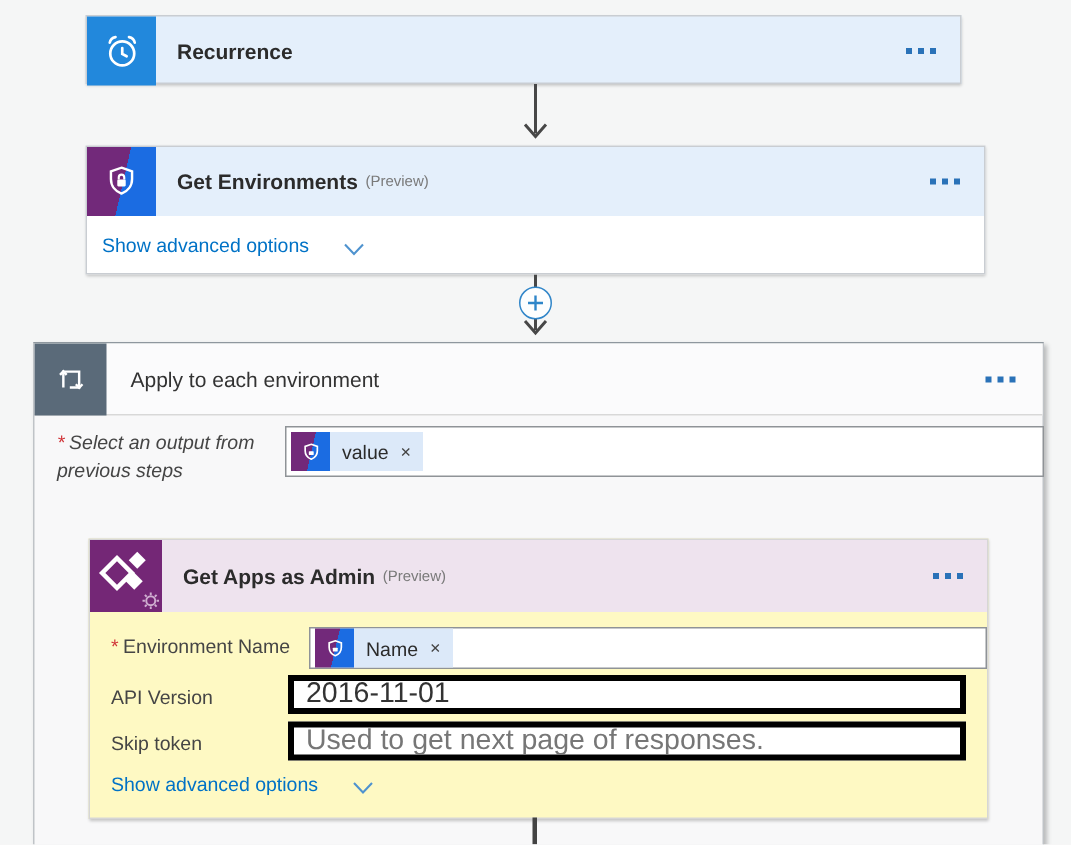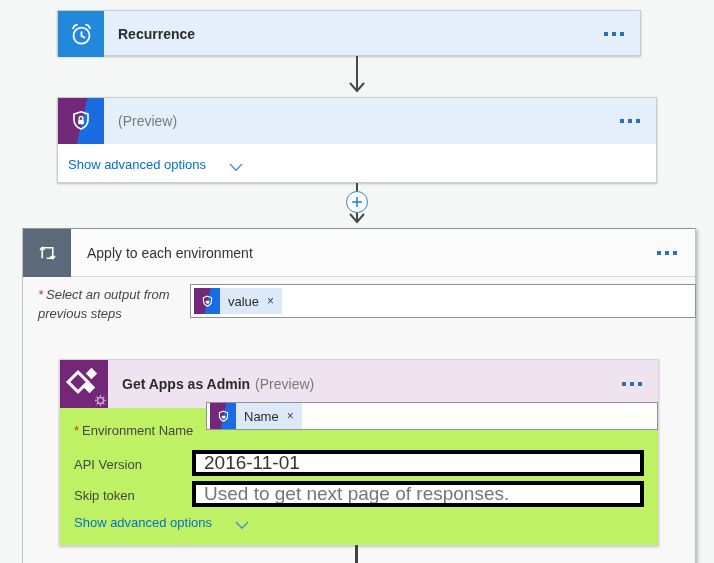--- a/index.html
+++ b/index.html
@@ -9,21 +9,21 @@
     background: #f5f6f6; overflow: hidden;
     font-family: "Liberation Sans", "DejaVu Sans", sans-serif;
     color: #2f2f2f;
   }
   
   .card { position: absolute; background: #fff; border: 1px solid #c9cdd2; box-shadow: 0 1px 2px rgba(0,0,0,.22); }
   .card-header { display: flex; align-items: stretch; height: 46px; }
   .icon-tile { width: 46px; height: 46px; flex: none; display: flex; align-items: center; justify-content: center; }
   .title-wrap { display: flex; align-items: center; gap: 5px; padding: 0 14px; flex: 1; min-width: 0; }
   .card-title { font-size: 14px; font-weight: 700; color: #2b2b2b; white-space: nowrap; }
-  .preview-suffix { font-size: 14px; color: #7a7a7a; white-space: nowrap; }
+  .preview-suffix { font-size: 10px; color: #7a7a7a; white-space: nowrap; }
   .menu-dots { display: flex; align-items: center; gap: 4px; margin-left: auto; padding: 4px 2px; cursor: pointer; }
   .menu-dots i { width: 4px; height: 4px; background: #2a72b8; display: block; }
   .adv-link { display: inline-flex; align-items: flex-end; gap: 23px; font-size: 13px; color: #0072c6; cursor: pointer; }
   .adv-link svg { margin-top: 2px; }
   .req { color: #d13438; margin-right: 3px; }
   .field-label { font-size: 13px; color: #454545; line-height: 1.45; }
   .text-input { font-family: inherit; font-size: 19px; color: #333; background: #fff; border: 4px solid #000000; padding: 0 8px; }
   .text-input::placeholder { color: #767676; }
   .big-input { position: absolute; background: #fff; border: 1px solid #8f9397; display: flex; align-items: center; padding: 3px; margin-left: 14px; }
   .token { display: flex; height: 26px; cursor: pointer; }
@@ -55,26 +55,26 @@
   #scope-header { display: flex; align-items: stretch; height: 48px; background: #fbfbfc; border-bottom: 1px solid #d8d8d8; }
   #scope-header .icon-tile { width: 48px; height: 48px; background: #5a6a79; }
   #scope-header .title-wrap { padding: 0 16px; gap: 20px; }
   #scope-title { font-size: 14px; font-weight: 400; color: #333; }
 
   #select-output-label { position: absolute; left: 15px; top: 57px; width: 138px; font-style: italic; }
   #select-output-input { left: 153px; top: 55px; width: 506px; height: 34px; }
 
   #card-getapps {
     position: absolute; left: 36px; top: 130px; width: 600px; height: 187px;
-    background: #bef264; border: 1px solid #d6d6d6; box-shadow: 0 1px 2px rgba(0,0,0,.22);
+    background: #fef9c3; border: 1px solid #d6d6d6; box-shadow: 0 1px 2px rgba(0,0,0,.22);
   }
   #card-getapps .card-header { height: 48px; background: #eee3ee; }
   #card-getapps .icon-tile { width: 48px; height: 48px; background: #742776; }
   .ga-label { position: absolute; left: 14px; }
-  #ga-input-1 { left: 132px; top: 42px; width: 452px; height: 28px; }
+  #ga-input-1 { left: 132px; top: 58px; width: 452px; height: 28px; }
   #ga-input-2 { position: absolute; left: 132px; top: 90px; width: 452px; height: 26px; }
   #ga-input-3 { position: absolute; left: 132px; top: 121px; width: 452px; height: 26px; }
   #ga-advanced { position: absolute; left: 14px; top: 155px; }
   #getenv-advanced { }
 
   #arrow-out { position: absolute; left: 355px; top: 545px; width: 3px; height: 18px; background: #434343; }
 </style>
 </head>
 <body>
 
@@ -109,20 +109,21 @@
   <div class="card" id="card-getenv">
     <div class="card-header">
       <div class="icon-tile grad-shield">
         <svg width="26" height="26" viewBox="0 0 24 24">
           <path d="M12 3.5l6.5 2.2v4.7c0 4.3-2.7 7.6-6.5 9-3.8-1.4-6.5-4.7-6.5-9V5.7z" fill="none" stroke="#fff" stroke-width="1.5"></path>
           <rect x="9.4" y="10.8" width="5.2" height="4.2" rx="0.7" fill="#fff"></rect>
           <path d="M10.3 10.8V9.5a1.7 1.7 0 013.4 0v1.3" fill="none" stroke="#fff" stroke-width="1.3"></path>
         </svg>
       </div>
       <div class="title-wrap">
+        <span class="card-title">Get Environments</span>
         <span class="preview-suffix">(Preview)</span>
         <span class="menu-dots">
             <i></i>
             <i></i>
             <i></i>
           </span>
       </div>
     </div>
     <div class="card-body">
       <span class="adv-link" id="getenv-advanced">

